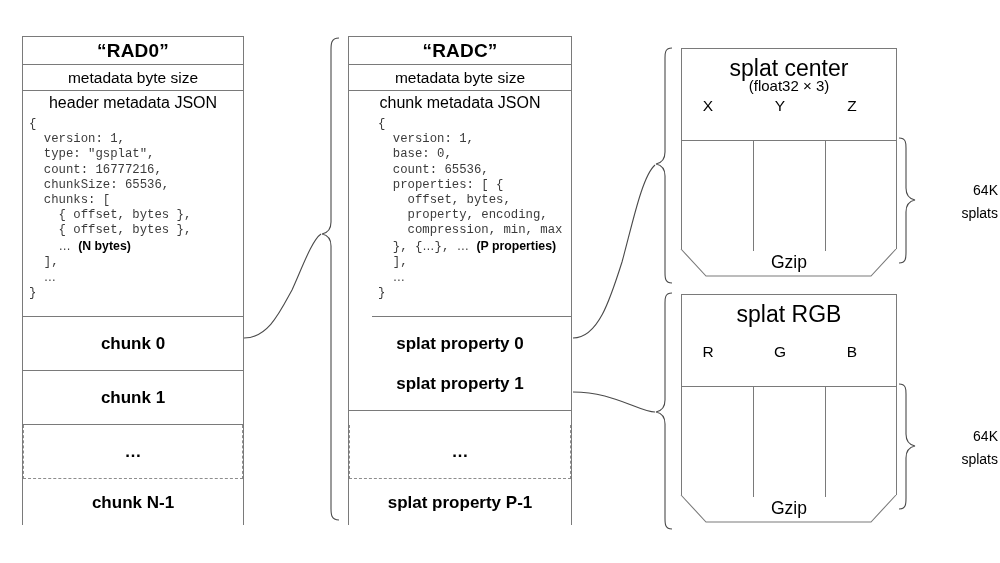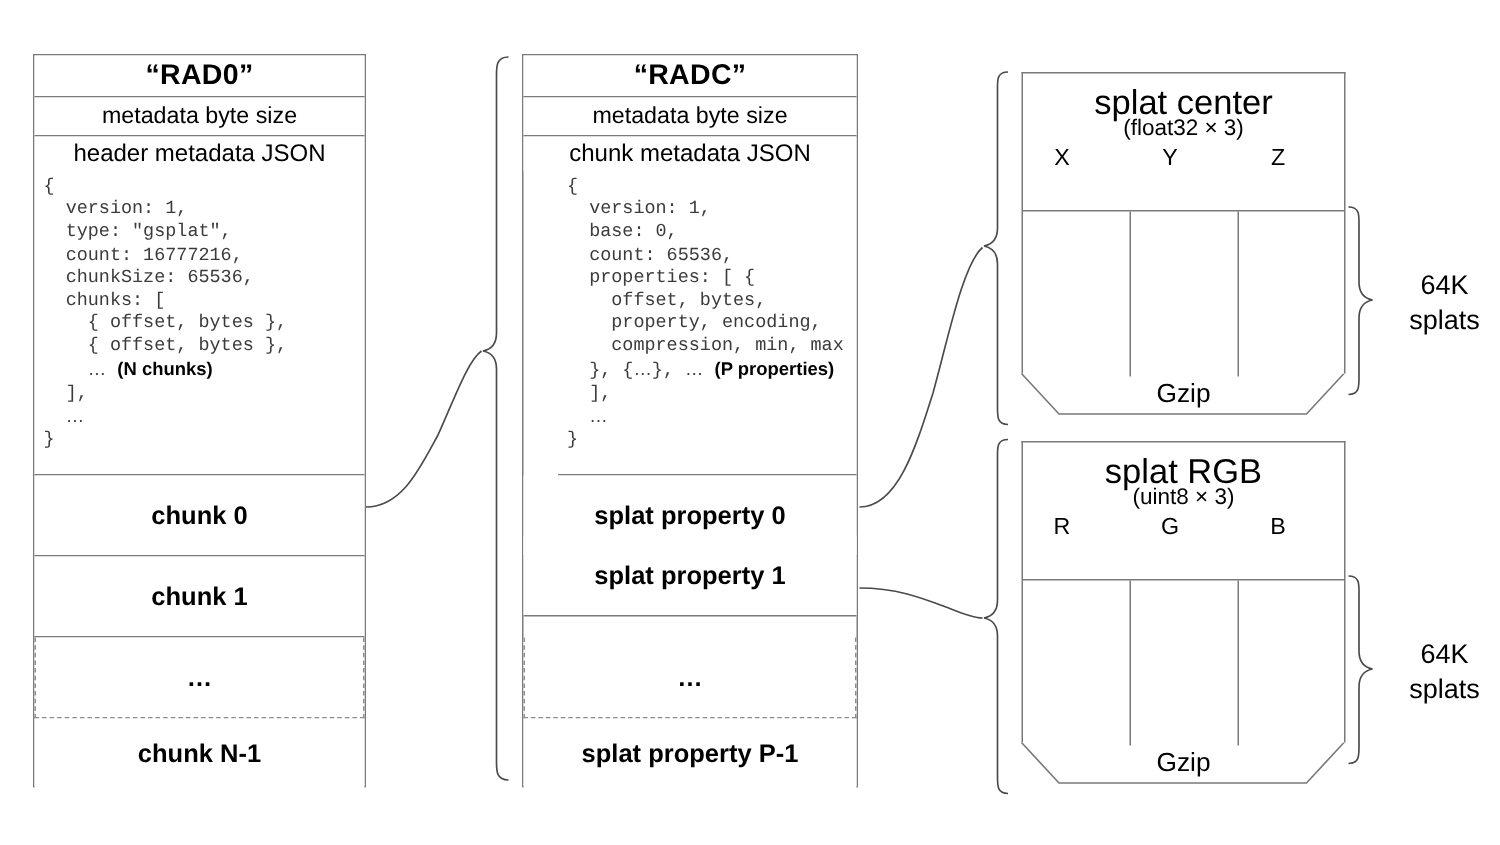--- a/index.html
+++ b/index.html
@@ -36,21 +36,21 @@
   .dots{font-family:"Liberation Sans", sans-serif;}
 
   
   .dbox{position:absolute;box-sizing:border-box;border:1px solid #7a7a7a;background:#fff;}
   .dbox .title{position:absolute;left:0;right:0;top:6px;text-align:center;font-size:23px;}
   .dbox .type{position:absolute;left:0;right:0;top:28px;text-align:center;font-size:15px;}
   .dbox .chan{position:absolute;top:48px;text-align:center;font-size:15.5px;width:40px;}
   .lanes{position:absolute;left:0;right:0;border-top:1px solid #7a7a7a;border-bottom:1px solid #7a7a7a;}
   .lanediv{position:absolute;top:0;bottom:0;width:0;border-left:1px solid #7a7a7a;}
   .gziplbl{position:absolute;left:0;right:0;text-align:center;font-size:17.5px;}
-  .brlabel{position:absolute;font-size:18px;line-height:23px;text-align:center;}
+  .brlabel{position:absolute;font-size:14px;line-height:23px;text-align:right;}
 
   svg{position:absolute;left:0;top:0;width:1000px;height:563px;overflow:visible;
       pointer-events:none;}
 </style>
 </head>
 <body>
 
 <div id="stage">
 
   <svg viewBox="0 0 1000 563">
@@ -139,21 +139,21 @@
 
     <div class="cell nolinebottom" style="top:77px;height:203px;border-bottom:1px solid #7a7a7a;">
       <div class="jsonbody" style="top:0;"><span>{</span>
 <span>  version: 1,</span>
 <span>  type: "gsplat",</span>
 <span>  count: 16777216,</span>
 <span>  chunkSize: 65536,</span>
 <span>  chunks: [</span>
 <span>    { offset, bytes },</span>
 <span>    { offset, bytes },</span>
-<span>    <span class="dots">…</span> <b>(N chunks)</b></span>
+<span>    <span class="dots">…</span> <b>(N bytes)</b></span>
 <span>  ],</span>
 <span>  <span class="dots">…</span></span>
 <span>}</span></div>
     </div>
 
     <div class="cell rowlbl" style="top:280px;height:54px;">
       <span>chunk 0</span>
     </div>
     <div class="cell rowlbl" style="top:334px;height:54px;">
       <span>chunk 1</span>
@@ -221,21 +221,20 @@
     </div>
   </div>
   <div class="gziplbl" style="left:681px;top:252px;width:216px;">Gzip</div>
   <div class="brlabel" style="left:928px;top:179px;width:70px;">
     <span>64K</span><br>
     <span>splats</span>
   </div>
 
   <div class="dbox" style="left:681px;top:294px;width:216px;height:201px;border-bottom:none;">
     <div class="title">splat RGB</div>
-    <div class="type">(uint8 × 3)</div>
     <div class="chan" style="left:6px;">R</div>
     <div class="chan" style="left:78px;">G</div>
     <div class="chan" style="left:150px;">B</div>
     <div class="lanes" style="top:91px;height:110px;border-bottom:none;">
       <div class="lanediv" style="left:71px;"></div>
       <div class="lanediv" style="left:143px;"></div>
     </div>
   </div>
   <div class="gziplbl" style="left:681px;top:498px;width:216px;">Gzip</div>
   <div class="brlabel" style="left:928px;top:425px;width:70px;">

